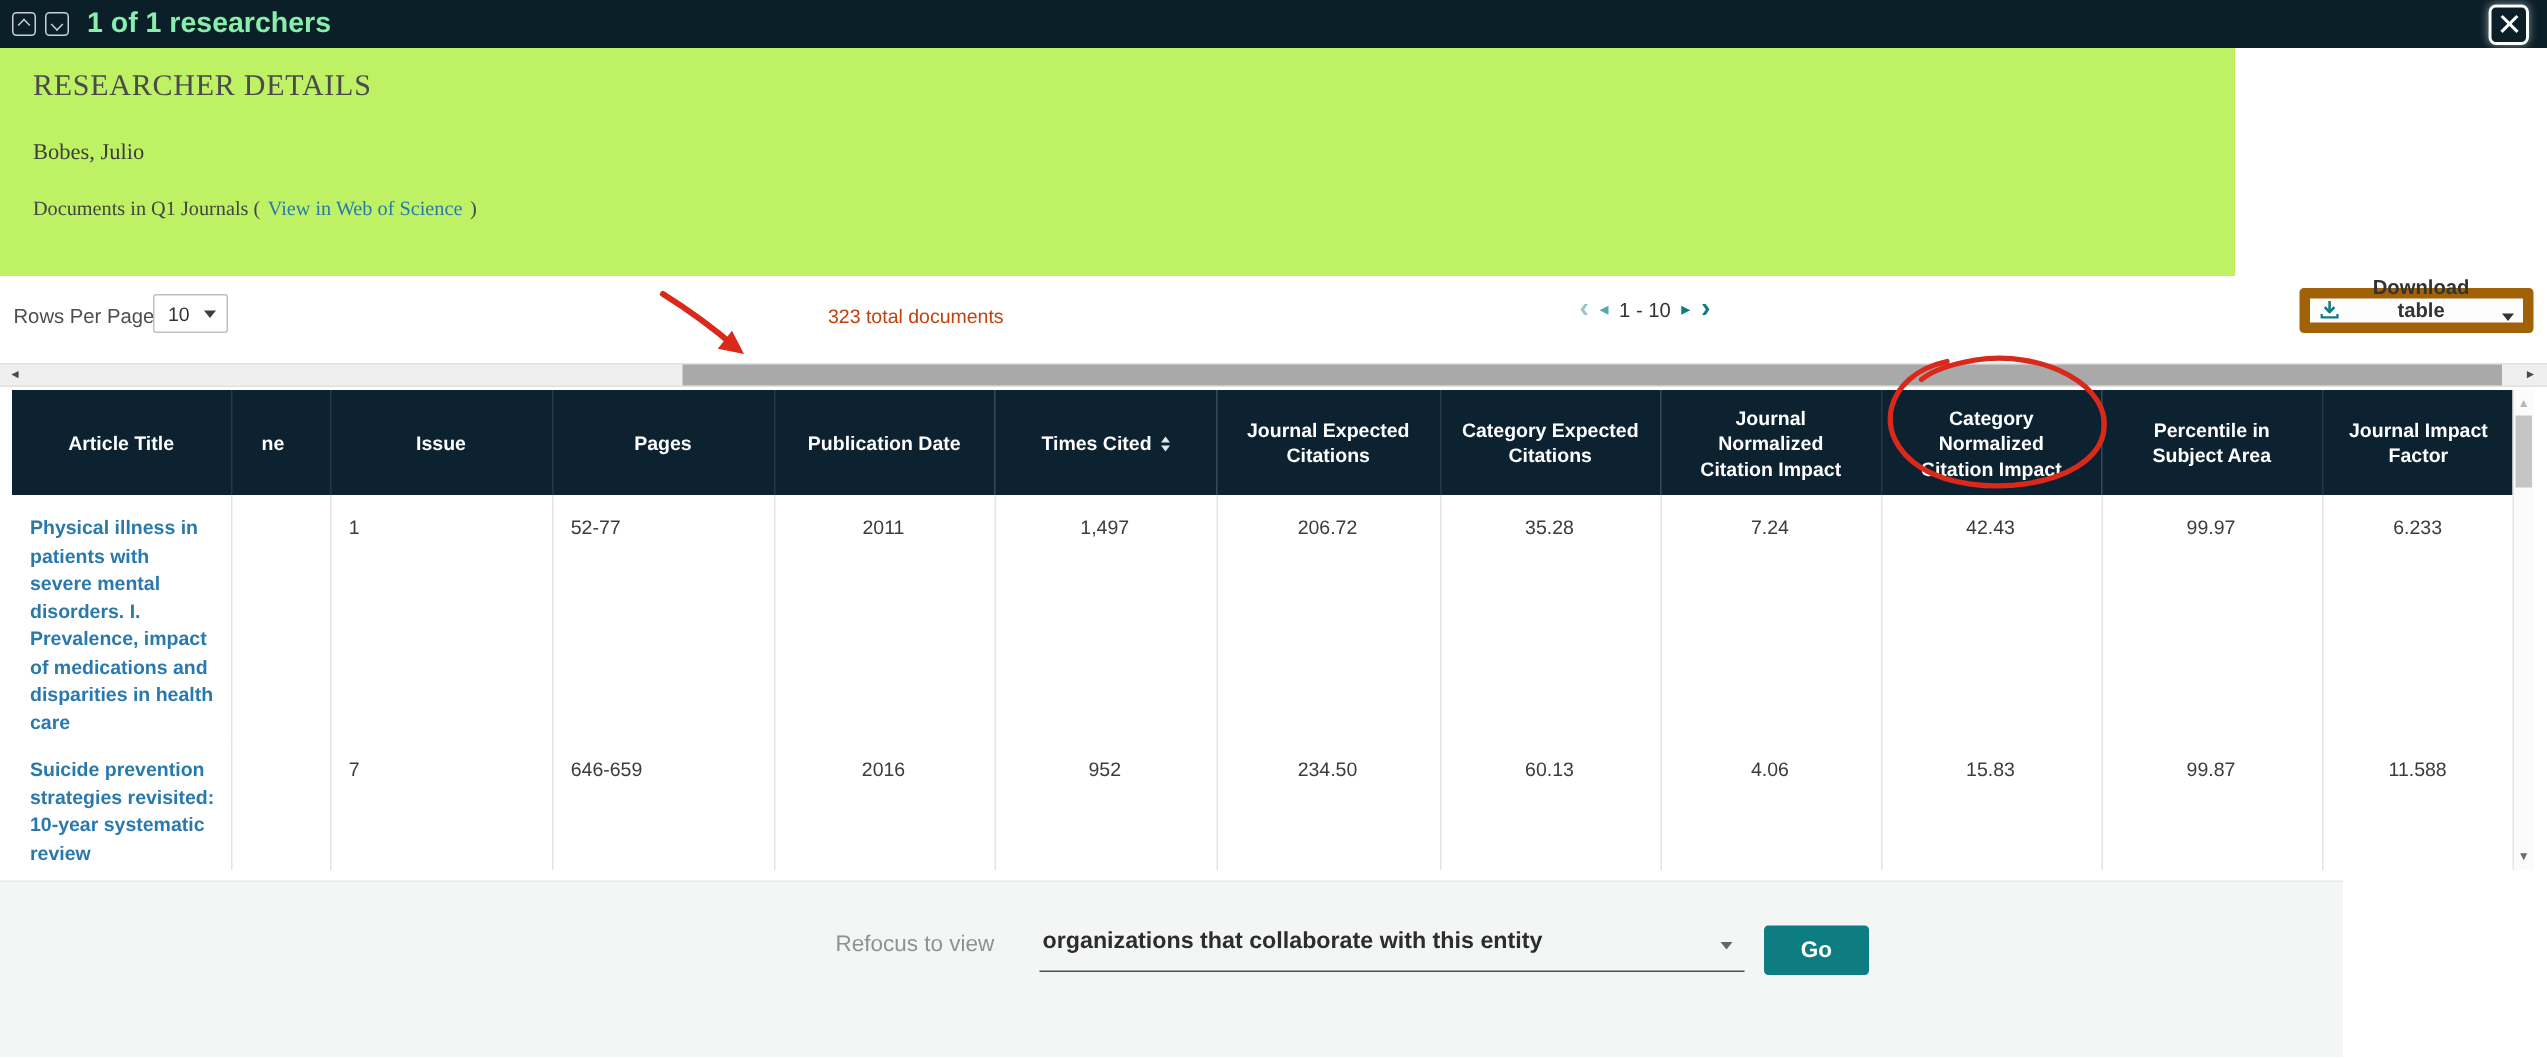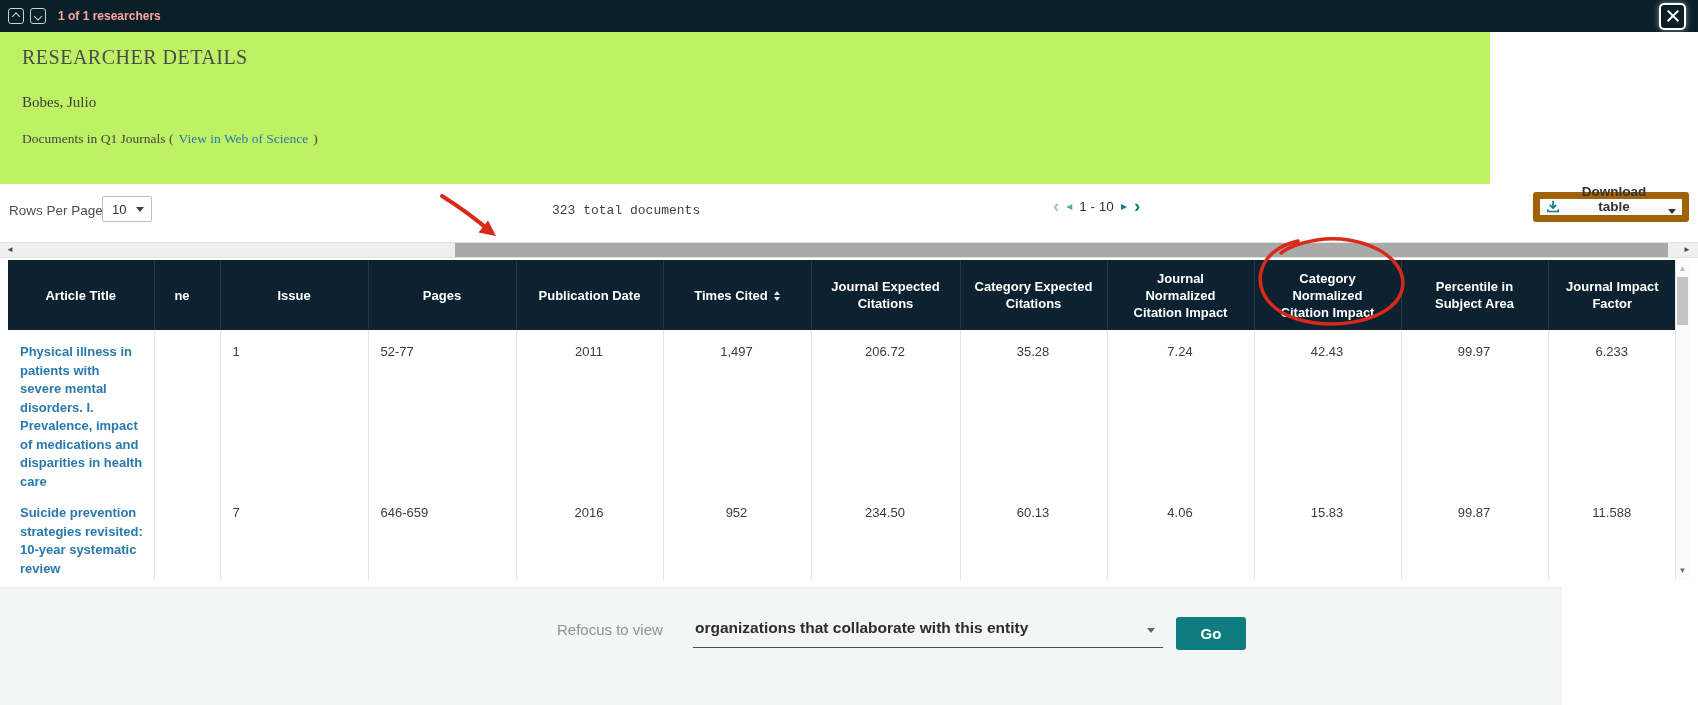--- a/index.html
+++ b/index.html
@@ -13,21 +13,21 @@
   .screen{position:relative;width:1698px;height:705px;background:#fff;overflow:hidden;}
 
   
   .topbar{position:absolute;top:0;left:0;width:1698px;height:32px;background:var(--topbar-bg);
           display:flex;align-items:center;padding:0 12px 0 8px;}
   .nav-btn{width:16px;height:16px;border:1.5px solid #c9d2d6;border-radius:3px;background:transparent;
            display:flex;align-items:center;justify-content:center;padding:0;cursor:pointer;margin-right:6px;}
   .chev{width:6px;height:6px;border-top:1.7px solid #c9d2d6;border-left:1.7px solid #c9d2d6;}
   .chev.up{transform:rotate(45deg) translate(-1px,-1px);margin-top:3px;}
   .chev.down{transform:rotate(225deg) translate(-1px,-1px);margin-bottom:3px;}
-  .topbar-counter{color:#fca5a5;font-size:12px;font-weight:bold;margin-left:6px;}
+  .topbar-counter{color:#86efac;font-size:19px;font-weight:bold;margin-left:6px;}
   .close-btn{margin-left:auto;width:27px;height:27px;border:2px solid #fff;border-radius:5px;
              background:transparent;position:relative;cursor:pointer;box-shadow:0 0 6px rgba(255,255,255,.5);}
   .x-icon{position:absolute;inset:0;}
   .x-icon::before,.x-icon::after{content:"";position:absolute;left:50%;top:50%;width:15px;height:2.2px;background:#fff;}
   .x-icon::before{transform:translate(-50%,-50%) rotate(45deg);}
   .x-icon::after{transform:translate(-50%,-50%) rotate(-45deg);}
 
   
   .header-block{position:absolute;top:32px;left:0;width:1490px;height:152px;background:#bef264;font-family:Liberation Serif, serif;}
   .page-title{position:absolute;left:22px;top:14px;margin:0;font-size:20px;font-weight:400;
@@ -36,21 +36,21 @@
   .doc-line{position:absolute;left:22px;top:99px;font-size:13.5px;color:#444;}
   .doc-line a{color:var(--link);text-decoration:none;margin:0 5px;cursor:pointer;}
 
   
   .rpp-label{position:absolute;left:9px;top:203px;font-size:13.5px;color:#4e4e4e;}
   .rpp-select{position:absolute;left:102px;top:196px;width:50px;height:26px;border:1px solid #bfbfbf;
               border-radius:2px;background:#fff;display:flex;align-items:center;justify-content:space-between;
               padding:0 7px 0 9px;font-size:13px;color:#333;cursor:pointer;}
   .caret{width:0;height:0;border-left:4px solid transparent;border-right:4px solid transparent;
          border-top:5px solid #3f3f3f;}
-  .total-docs{position:absolute;left:552px;top:203px;font-size:13px;color:#404040;font-family:Liberation Mono, monospace;}
+  .total-docs{position:absolute;left:552px;top:203px;font-size:13px;color:#c2410c;}
   .pagination{position:absolute;left:1053px;top:197px;display:flex;align-items:center;gap:7px;
               font-size:13.5px;color:#333;}
   .pagination button{background:none;border:none;padding:0;cursor:pointer;font-family:inherit;}
   .pg-first{font-size:19px;line-height:18px;font-weight:bold;color:#9cc6cb;}
   .pg-last{font-size:19px;line-height:18px;font-weight:bold;color:var(--teal);}
   .pg-prev{font-size:12px;color:#5da6ad;}
   .pg-next{font-size:12px;color:var(--teal);}
   .download-btn{position:absolute;left:1533px;top:192px;width:156px;height:30px;background:#fdfdfd;
                 border:7px solid #a16207;border-radius:3px;display:flex;align-items:flex-end;
                 justify-content:center;gap:7px;cursor:pointer;font-family:inherit;}

